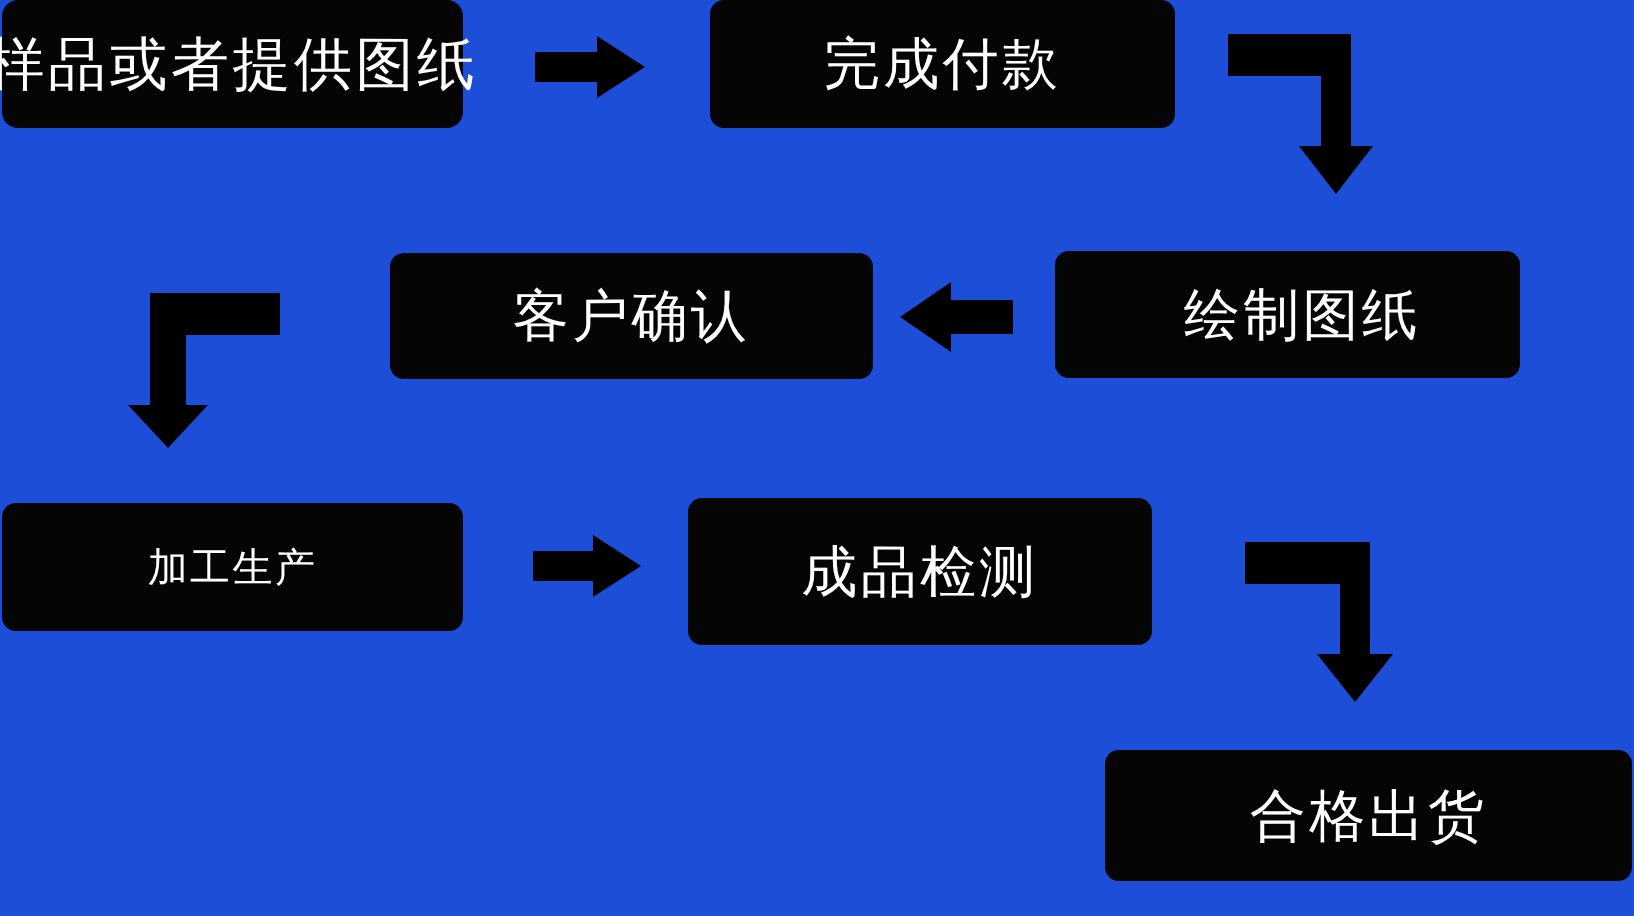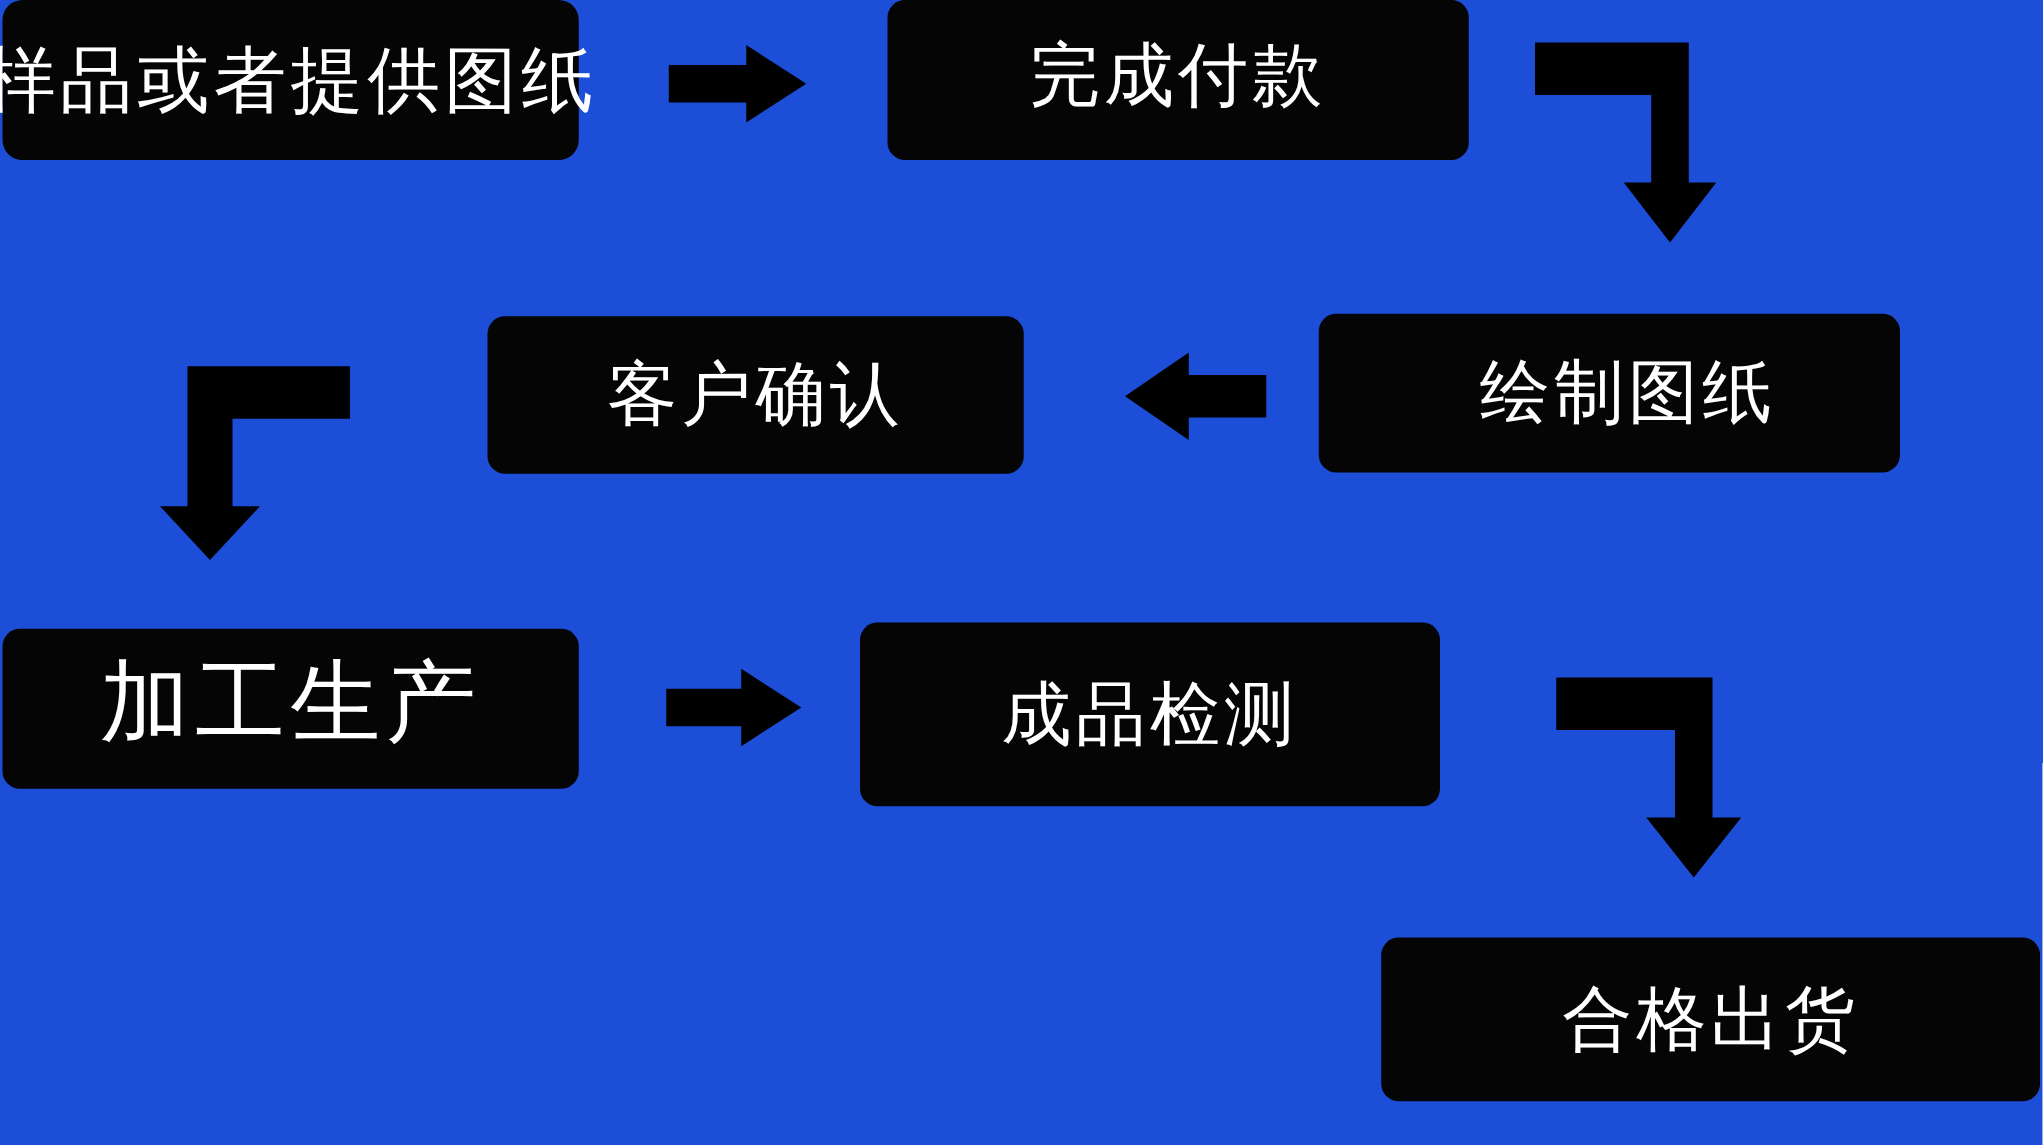--- a/index.html
+++ b/index.html
@@ -32,24 +32,24 @@
     line-height: 1;
     white-space: nowrap;
   }
   .node-label {
     display: block;
     color: #ffffff;
   }
 
   
   #node-sample   { left: 2px;    top: 0px;   width: 461px; height: 128px; font-size: 58px; border-radius: 16px; }
-  #node-payment  { left: 710px;  top: 0px;   width: 465px; height: 128px; font-size: 56px; font-family: Liberation Mono, monospace; }
-  #node-confirm  { left: 390px;  top: 253px; width: 429px; height: 126px; font-size: 56px; }
+  #node-payment  { left: 710px;  top: 0px;   width: 465px; height: 128px; font-size: 56px; }
+  #node-confirm  { left: 390px;  top: 253px; width: 483px; height: 126px; font-size: 56px; }
   #node-drawing  { left: 1055px; top: 251px; width: 465px; height: 127px; font-size: 56px; padding-left: 30px; }
-  #node-produce  { left: 2px;    top: 503px; width: 461px; height: 128px; font-size: 72px; font-family: Liberation Mono, monospace; }
+  #node-produce  { left: 2px;    top: 503px; width: 461px; height: 128px; font-size: 40px; }
   #node-inspect  { left: 688px;  top: 498px; width: 464px; height: 147px; font-size: 56px; }
   #node-ship     { left: 1105px; top: 750px; width: 527px; height: 131px; font-size: 56px; }
 
   .arrow {
     position: absolute;
   }
   .arrow svg {
     display: block;
     overflow: visible;
   }

